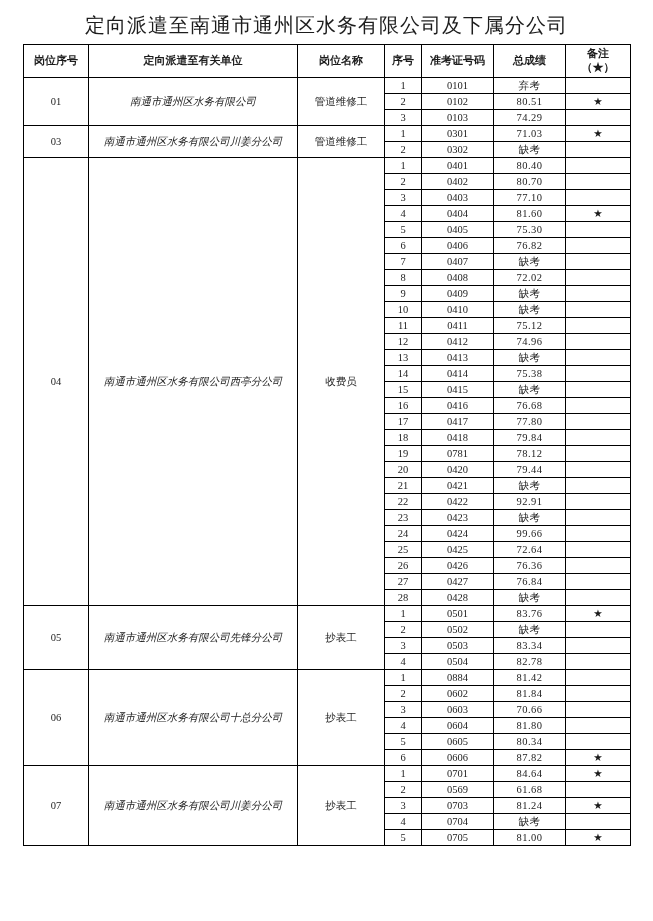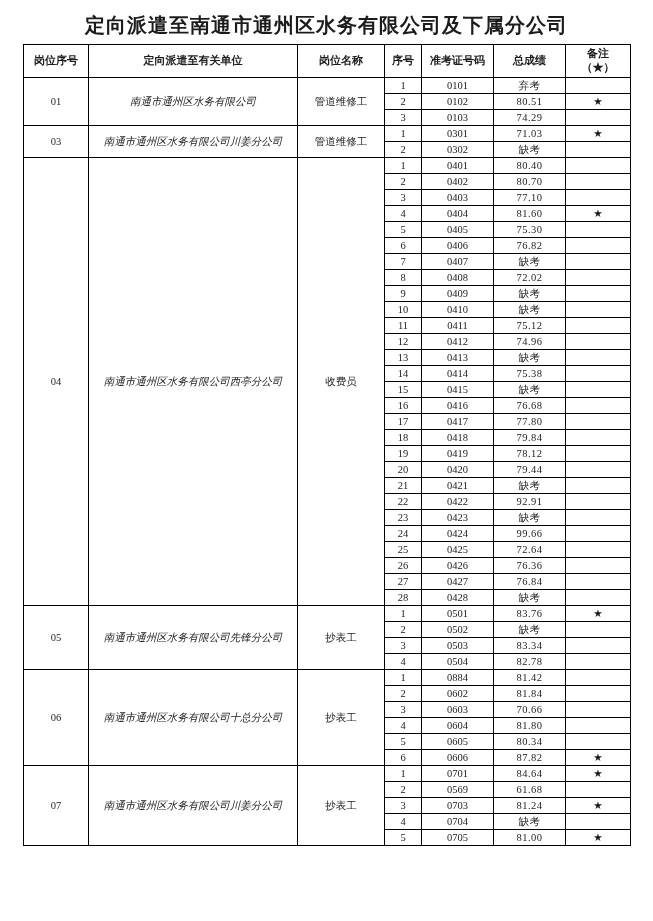--- a/index.html
+++ b/index.html
@@ -19,21 +19,21 @@
     width: 653px;
     height: 921px;
     background: #ffffff;
   }
   .title-block {
     padding-top: 14px;
     text-align: center;
   }
   .title-line {
     font-size: 20px;
-    font-weight: bold;
+    font-weight: normal;
     line-height: 23px;
     letter-spacing: 1px;
   }
   table.results {
     border-collapse: collapse;
     table-layout: fixed;
     width: 607px;
     margin: 7px 0 0 23px;
     padding-left: 47px;
   }
@@ -241,21 +241,21 @@
           <td class="remark-cell"></td>
         </tr>
         <tr>
           <td class="seq-cell">18</td>
           <td class="ticket-cell">0418</td>
           <td class="score-cell">79.84</td>
           <td class="remark-cell"></td>
         </tr>
         <tr>
           <td class="seq-cell">19</td>
-          <td class="ticket-cell">0419</td>
+          <td class="ticket-cell">0781</td>
           <td class="score-cell">78.12</td>
           <td class="remark-cell"></td>
         </tr>
         <tr>
           <td class="seq-cell">20</td>
           <td class="ticket-cell">0420</td>
           <td class="score-cell">79.44</td>
           <td class="remark-cell"></td>
         </tr>
         <tr>

